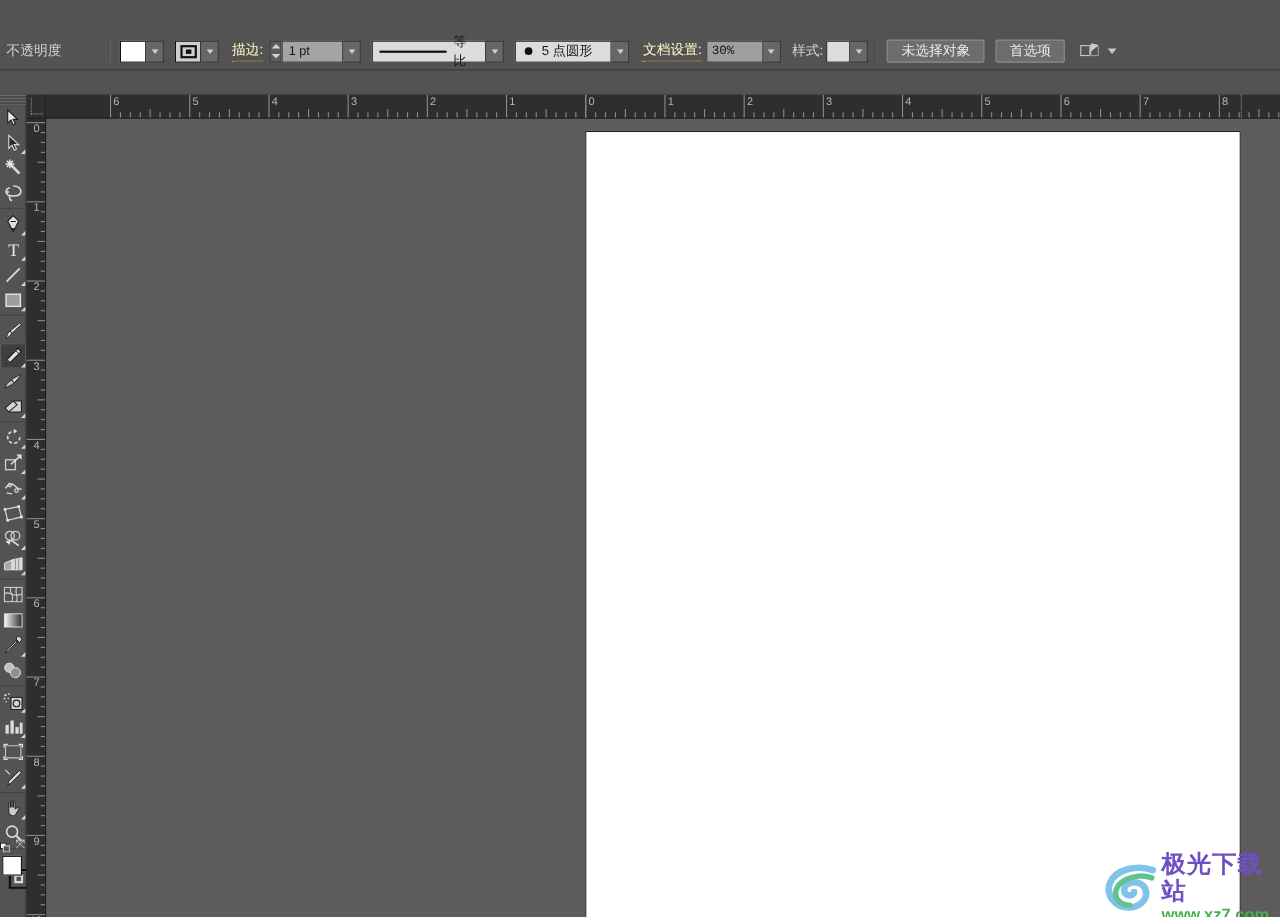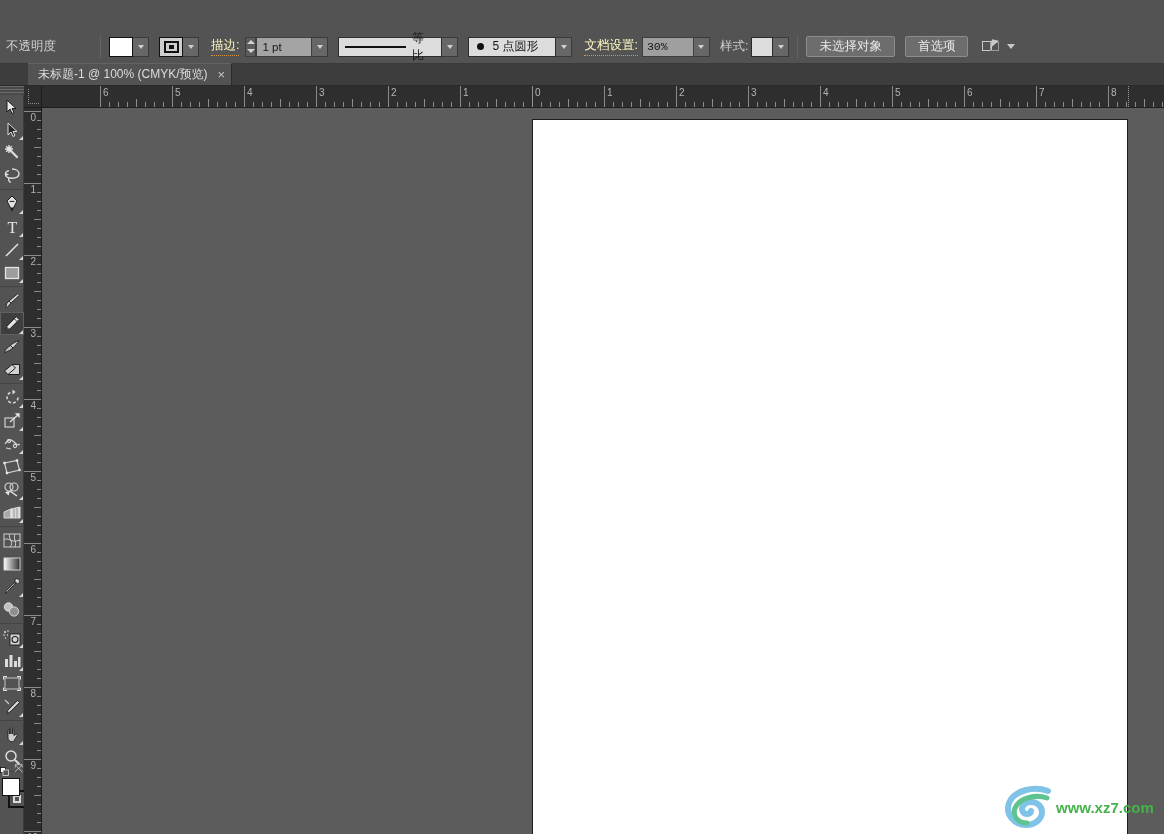--- a/index.html
+++ b/index.html
@@ -362,27 +362,20 @@
     <div style="display:flex;align-items:center;margin-left:14px">
       <div class="align-ico">
         <span class="sq"></span>
           <span class="sq2"></span>
           <span class="arw"></span>
       </div>
       <div class="tri-down"></div>
     </div>
   </div>
 
-  <div class="tabbar">
-    <div class="tab-gap"></div>
-    <div class="doc-tab">
-      <span class="tlabel">未标题-1 @ 100% (CMYK/预览)</span>
-      <span class="tab-close">×</span>
-    </div>
-  </div>
 
   <div class="toolbar">
     <div class="tool-grip"></div>
 
     <div class="tool">
       <svg width="14" height="16" viewBox="0 0 14 16">
           <path d="M2 1 L2 13 L5 10 L7 14.5 L9 13.5 L7 9.5 L11 9.5 Z" fill="#e8e8e8" stroke="#1c1c1c" stroke-width="1"></path>
         </svg>
     </div>
     <div class="tool">
@@ -851,17 +844,18 @@
   </div>
 
   <div class="watermark">
     <div class="wm-swirl">
       <svg width="50" height="44" viewBox="0 0 50 44">
         <path d="M44 6 C30 1 10 5 5 18 C1 29 10 40 22 40 C31 40 38 34 38 27 C38 21 33 17 27 17 C22 17 18 20 18 24 C18 27 20 29 23 29 C25 29 27 28 27 26" fill="none" stroke="#7fc3e8" stroke-width="6" stroke-linecap="round"></path>
         <path d="M43 13 C32 9 15 13 11 23 C8 31 14 38 23 38" fill="none" stroke="#5fc38f" stroke-width="5" stroke-linecap="round"></path>
       </svg>
     </div>
     <div class="wm-text">
+      <span class="wm-cn">极光下载站</span>
       <span class="wm-url">www.xz7.com</span>
     </div>
   </div>
 
 </div>
 
 </body></html>

